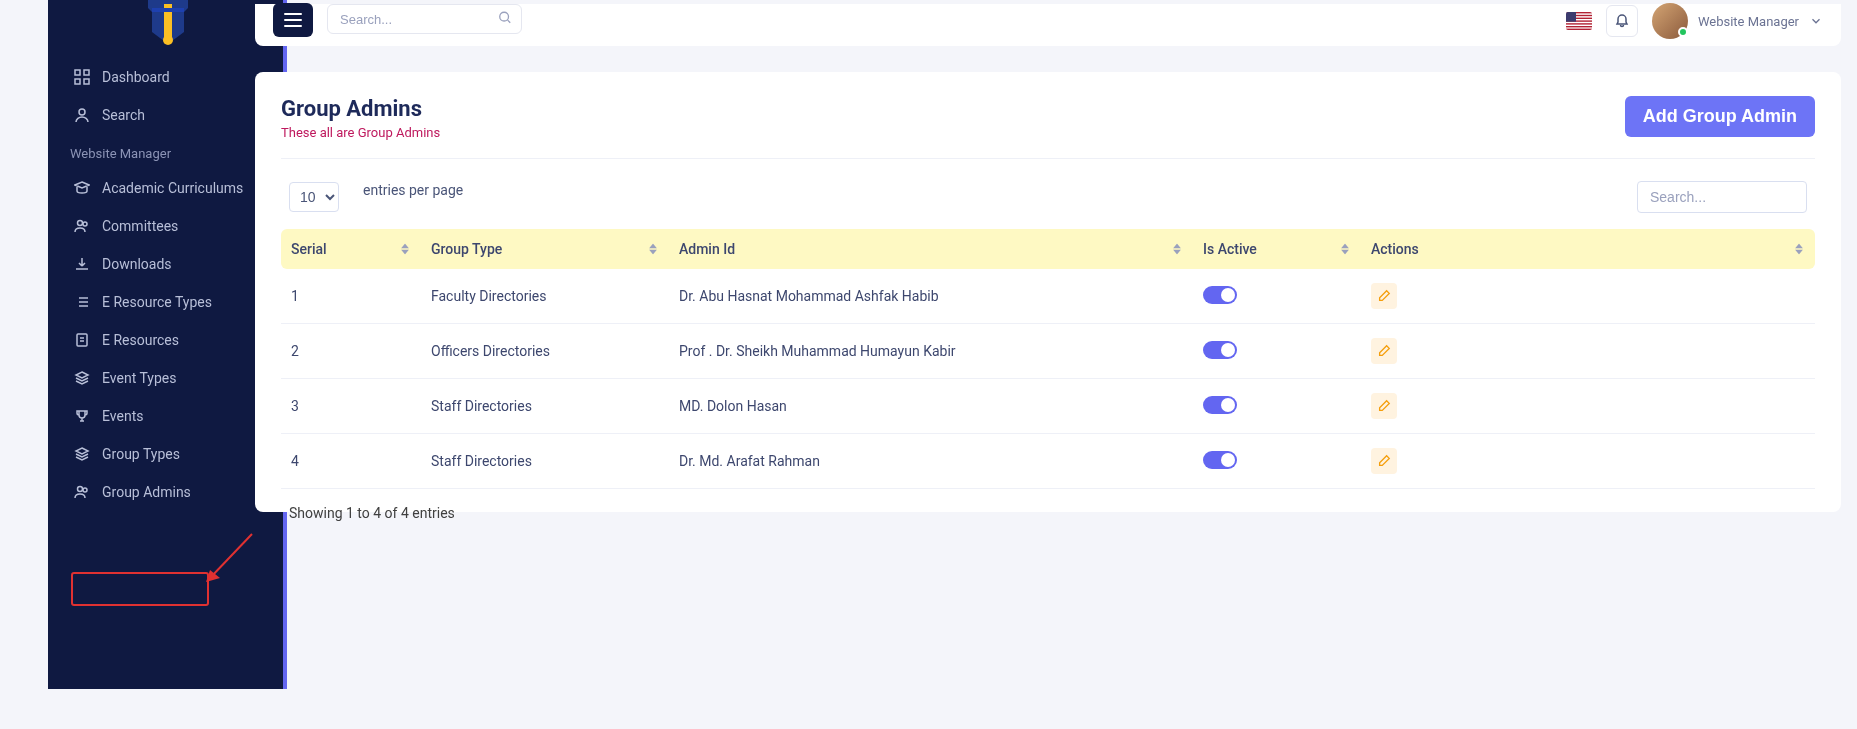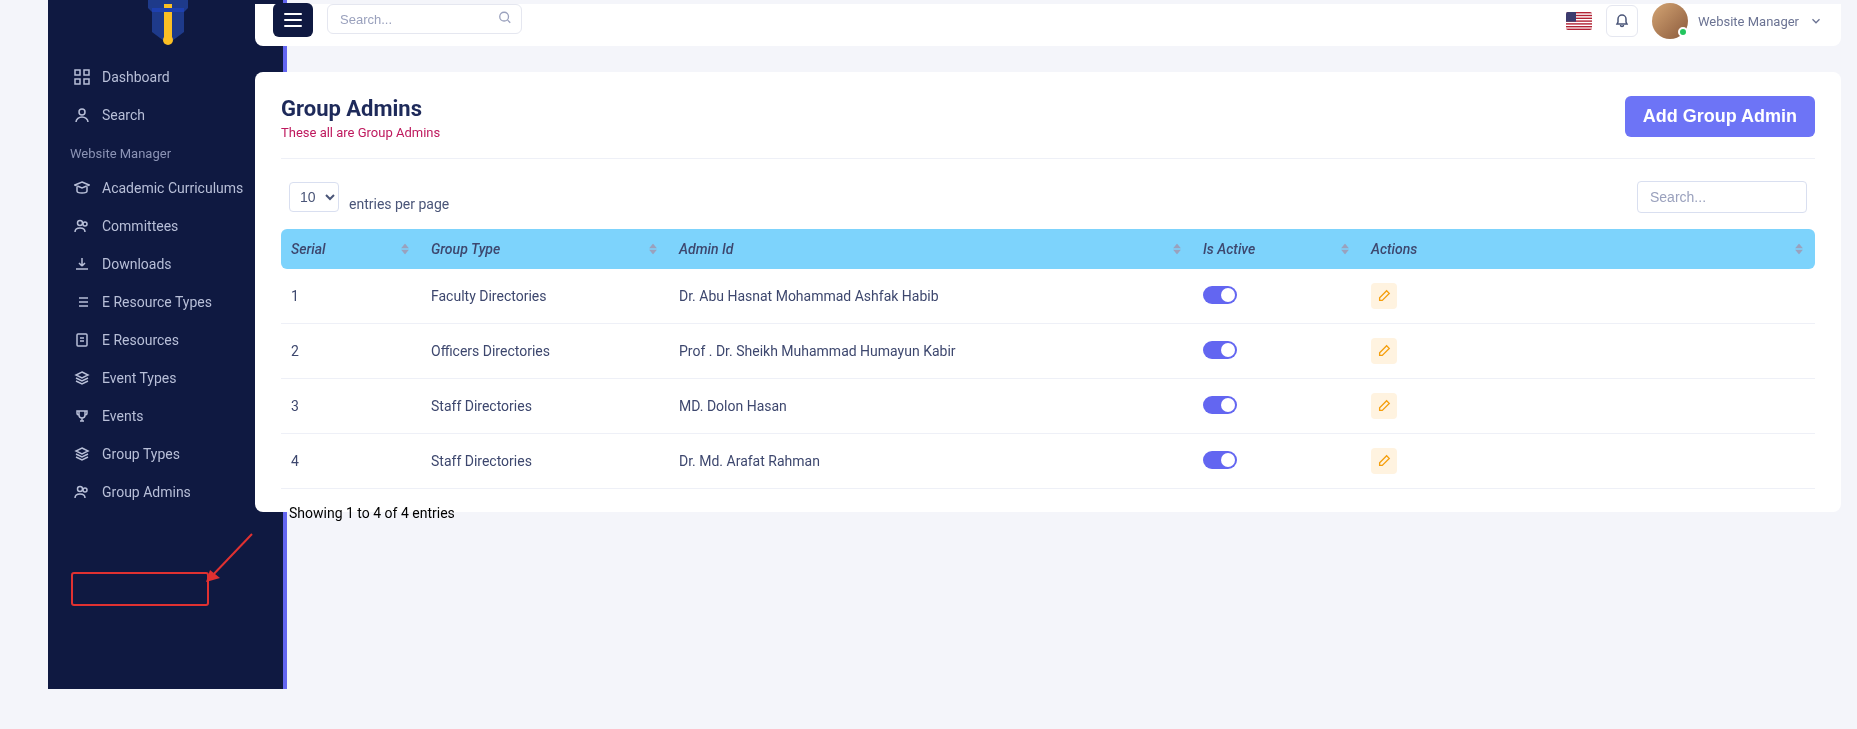--- a/index.html
+++ b/index.html
@@ -36,38 +36,38 @@
 .user-role { font-size: 13px; color: #6b7393; }
 .chevron-down { color: #6b7393; }
 
 .content-card { background: #fff; border-radius: 8px; margin: 26px 16px 0 16px; padding: 24px 26px 30px; height: 440px; }
 .card-header { display: flex; justify-content: space-between; align-items: flex-start; border-bottom: 1px solid #eef0f7; padding-bottom: 18px; }
 .card-title-group h1 { font-size: 22px; font-weight: 700; color: #1e2a5a; margin-bottom: 4px; }
 .card-title-group p { font-size: 13px; color: #be185d; }
 .add-btn { background: #6d74f6; color: #fff; border: none; padding: 10px 18px; border-radius: 6px; font-size: 18px; font-weight: 600; cursor: pointer; }
 
 .table-controls { display: flex; justify-content: space-between; align-items: center; padding: 22px 8px 16px; }
-.entries-wrap { display: flex; align-items: flex-end; gap: 10px; font-size: 14px; color: #4a5578; }
+.entries-wrap { display: flex; align-items: flex-start; gap: 24px; font-size: 14px; color: #4a5578; }
 .entries-select { border: 1px solid #d9dff0; border-radius: 4px; padding: 5px 6px; font-size: 14px; color: #4a5578; background:#fff; }
 .table-search { border: 1px solid #d9dff0; border-radius: 4px; padding: 7px 12px; width: 170px; font-size: 14px; color: #4a5578; outline: none; }
 .table-search::placeholder { color: #9aa1bd; }
 
 .data-table { width: 100%; border-collapse: collapse; }
-.data-table thead tr { background: #7dd3fc; font-style: italic; }
+.data-table thead tr { background: #fef9c3; }
 .data-table th { text-align: left; padding: 12px 10px; font-size: 14px; font-weight: 500; color: #3d476e; position: relative; }
 .data-table th:first-child { border-radius: 6px 0 0 6px; }
 .data-table th:last-child { border-radius: 0 6px 6px 0; }
 .sort-icons { position: absolute; right: 12px; top: 50%; transform: translateY(-50%); display: flex; flex-direction: column; gap: 1px; }
 .sort-icons svg { width: 8px; height: 5px; }
 .data-table td { padding: 14px 10px; font-size: 14px; color: #3d476e; border-bottom: 1px solid #eef0f7; }
 .toggle { width: 34px; height: 18px; background: #6366f1; border-radius: 10px; position: relative; cursor: pointer; display: inline-block; }
 .toggle::after { content:""; position: absolute; right: 2px; top: 2px; width: 14px; height: 14px; background: #fff; border-radius: 50%; }
 .action-btn { width: 26px; height: 26px; background: #fff3e0; border-radius: 4px; display: inline-flex; align-items: center; justify-content: center; cursor: pointer; color: #f59e0b; }
 
-.table-footer { padding: 16px 8px 0; font-size: 14px; color: #000000; }
+.table-footer { padding: 16px 8px 0; font-size: 14px; color: #404040; }
 
 .col-serial { width: 140px; }
 .col-group { width: 248px; }
 .col-admin { width: 524px; }
 .col-active { width: 168px; }
 .col-actions { width: auto; }
 </style>
 </head>
 <body>
 

